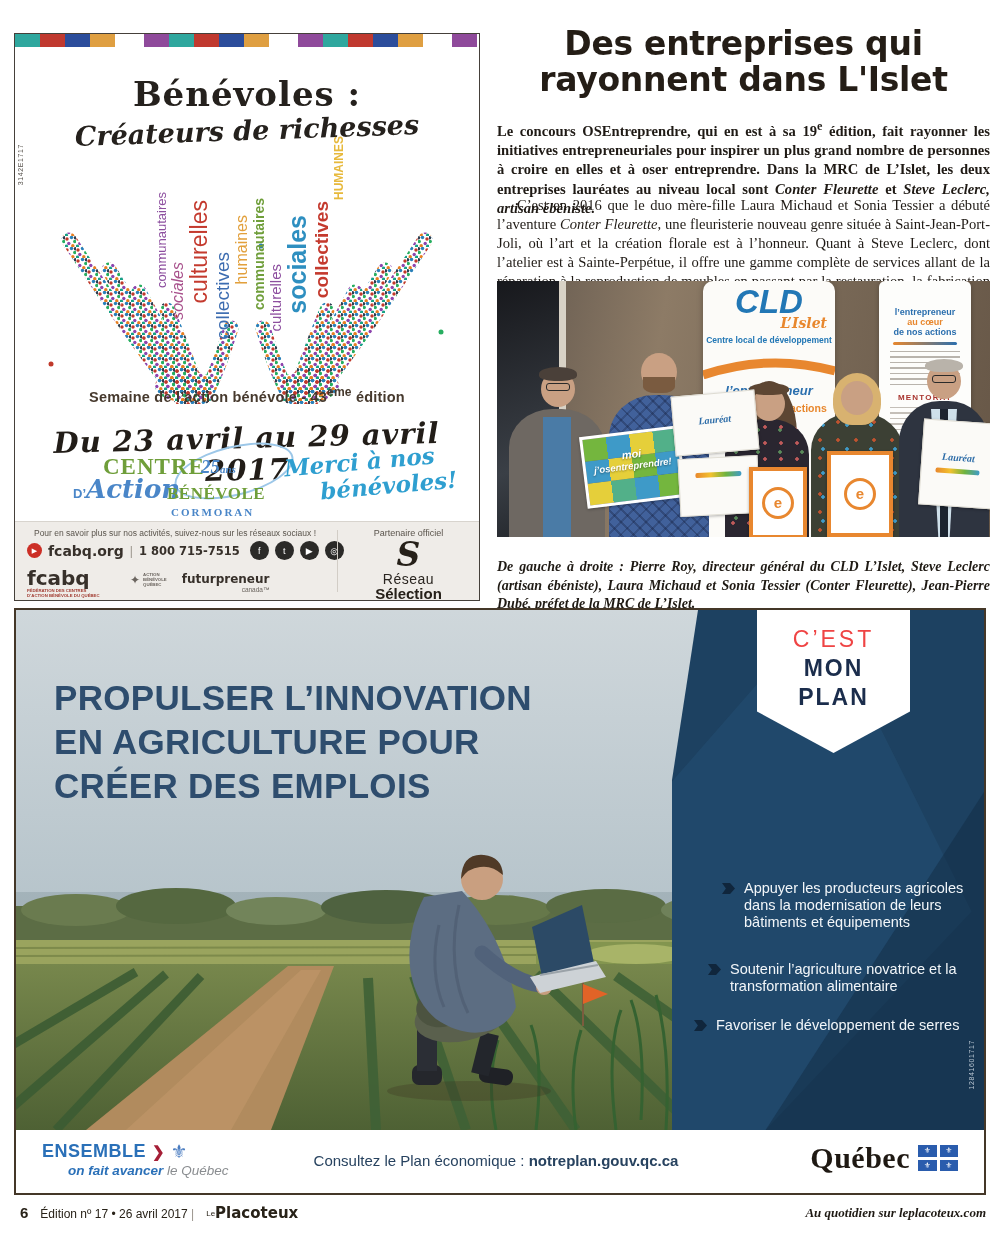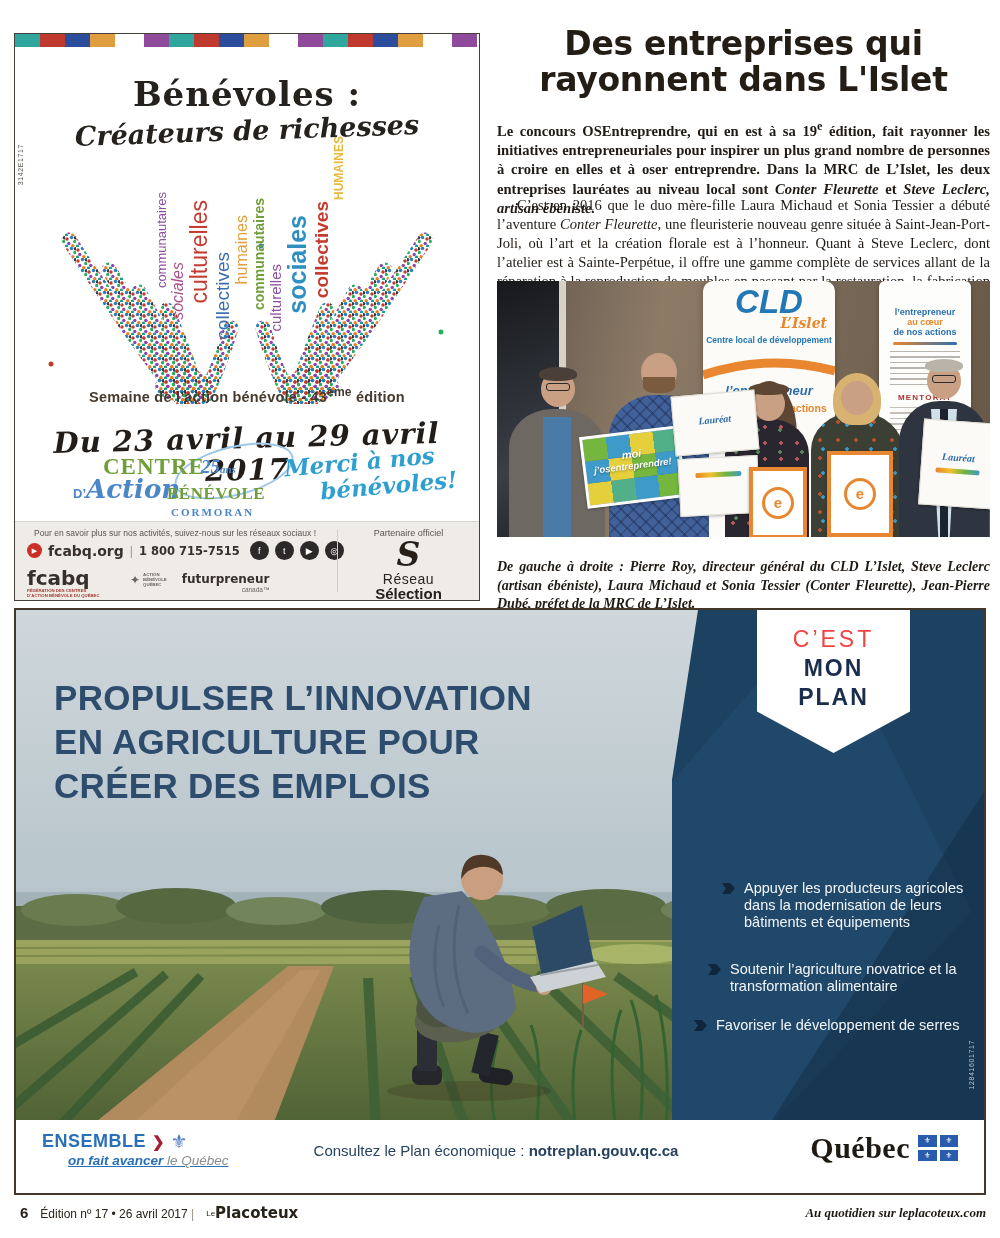--- a/index.html
+++ b/index.html
@@ -145,27 +145,27 @@
            clip-path:polygon(0 0,100% 0,100% 71%,50% 100%,0 71%);text-align:center;padding-top:15px;box-sizing:border-box;}
   #pennant .p1{font:400 23px/29px "Liberation Sans",sans-serif;color:#ef4444;letter-spacing:3px;}
   #pennant .p2,#pennant .p3{font:800 23px/29px "Liberation Sans",sans-serif;color:#1b2d4c;letter-spacing:2px;}
   .subhead{left:664px;top:182px;width:300px;text-align:center;color:#fff;
            font:700 15.5px/21px "Liberation Sans",sans-serif;letter-spacing:.4px;}
   #bullets{left:676px;top:270px;width:284px;}
   .bullet{display:flex;gap:9px;color:#f2f6f9;font:400 14.5px/17px "Liberation Sans",sans-serif;}
   .bflag{width:13px;height:11px;margin-top:3px;background:#10263c;flex:none;
          clip-path:polygon(0 0,62% 0,100% 50%,62% 100%,0 100%,30% 50%);}
   #vcode-r{right:9px;top:430px;color:#b9c6d2;}
-  #pstrip{position:absolute;left:0;right:0;bottom:0;height:73px;background:#fff;}
+  #pstrip{position:absolute;left:0;right:0;bottom:0;height:63px;background:#fff;}
   #ensemble{position:absolute;left:26px;top:11px;}
   #ensemble .l1{display:flex;align-items:center;gap:6px;}
   .ens-word{font:800 18px "Liberation Sans",sans-serif;color:#2a70b8;letter-spacing:.5px;}
   .ens-chev{color:#a51e36;font-size:15px;font-weight:700;}
   .ens-fleur{color:#4a7cc0;font-size:19px;line-height:18px;}
-  #ensemble .l2{margin-left:26px;margin-top:1px;font:italic 700 13.5px "Liberation Sans",sans-serif;color:#2a70b8;text-decoration:underline;}
+  #ensemble .l2{margin-left:26px;margin-top:1px;font:italic 700 13.5px "Liberation Sans",sans-serif;color:#2a70b8;}
   #ensemble .l2 .gq{font-style:italic;font-weight:400;color:#8a8d90;}
   #consult{position:absolute;left:240px;width:480px;top:22px;text-align:center;
            font:400 15px "Liberation Sans",sans-serif;color:#27425f;}
   #consult b{font-weight:700;}
   #qcmark{position:absolute;right:26px;top:12px;display:flex;gap:8px;align-items:center;}
   .qc-word{font:700 30px/32px "Liberation Serif",serif;color:#1f1913;letter-spacing:.5px;}
   .flag{width:40px;height:26px;background:#fff;display:grid;grid-template:1fr 1fr/1fr 1fr;gap:3px;}
   .flag span{background:#2a5cad;color:#fff;font-size:8px;display:flex;align-items:center;justify-content:center;}
 
   

